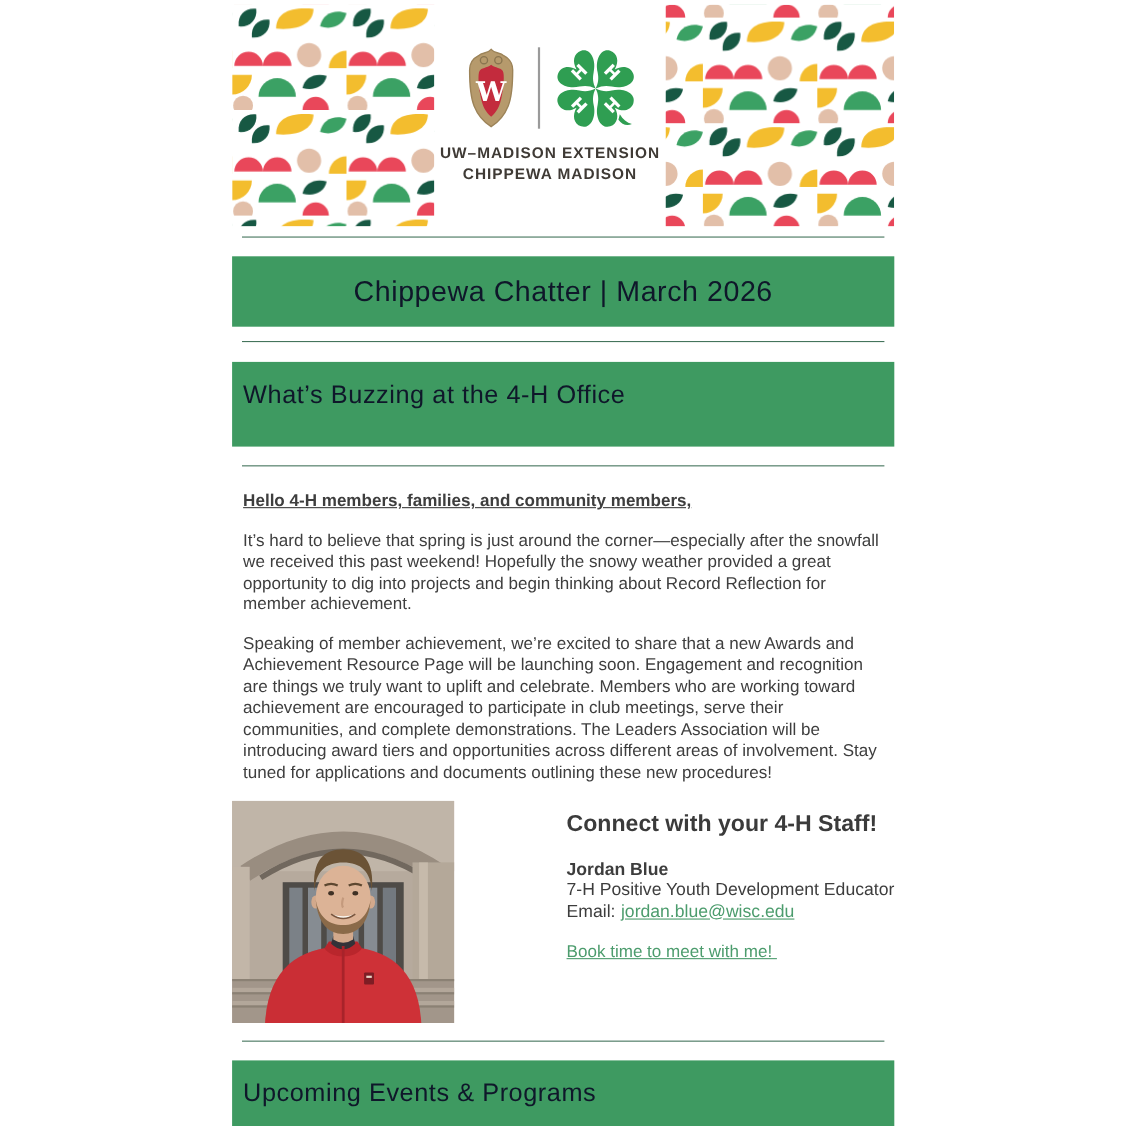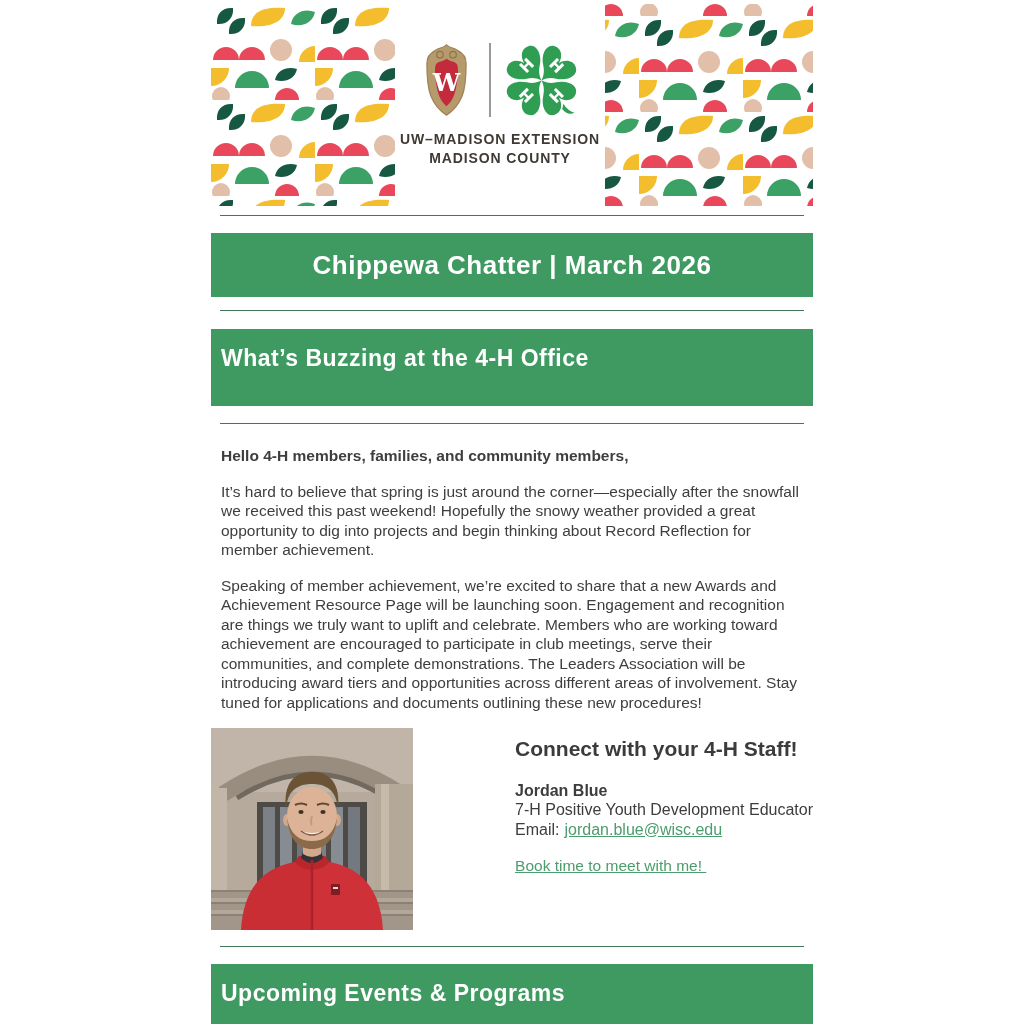--- a/index.html
+++ b/index.html
@@ -21,29 +21,29 @@
   .clover-svg { width: 75px; height: 75px; }
   .org-line { font-size: 14px; font-weight: bold; letter-spacing: 0.9px; color: #3f3a35; line-height: 19px; text-align: center; }
   .org-line1 { margin-top: 10px; }
 
   
   .divider { border: none; border-top: 1px solid #44745c; margin: 0 9px; }
   .div-1 { margin-top: 9px; }
   .div-2 { margin-top: 13px; }
   .div-3 { margin-top: 17px; }
   .div-4 { margin-top: 16px; }
-  .banner { background: #3e9a61; color: #ffffff; font-weight: bold; letter-spacing: 0.5px; }
+  .banner { background: #3e9a61; color: #0f172a; font-weight: normal; letter-spacing: 0.5px; }
   .banner-title { margin-top: 17px; height: 64px; line-height: 64px; font-size: 26px; text-align: center; }
   .banner-section { padding: 0 10px; font-size: 23px; }
   .banner-buzzing { margin-top: 18px; height: 77px; line-height: 59px; }
   .banner-events  { margin-top: 17px; height: 76px; line-height: 58px; }
 
   
   .article { padding: 0 10px; font-size: 15.5px; line-height: 19.5px; color: #3e3e3e; }
-  .greeting { margin-top: 22px; font-weight: bold; }
+  .greeting { margin-top: 22px; font-weight: bold; text-decoration: underline; }
   .para { margin-top: 16px; }
 
   
   .staff { margin-top: 14px; padding: 0 0 0 0; display: flex; justify-content: space-between; }
   .staff-photo { width: 202px; height: 202px; flex: 0 0 auto; display: block; }
   .staff-info { margin-left: 10px; padding-top: 6px; }
   .staff-heading { font-size: 21px; line-height: 26px; font-weight: bold; color: #3b3b3b; margin: 2px 0 0 0; }
   .staff-block { margin-top: 19px; font-size: 16px; line-height: 19.5px; }
   .staff-name { font-weight: bold; }
   .staff-line a { margin-left: 5px; }
@@ -103,21 +103,21 @@
               </g>
               <g transform="rotate(315)">
                 <path d="M0,0 C-3,-9 -8,-14 -14,-18 C-30,-28 -35,-46 -23,-52 C-13,-57 -3,-50 0,-38 C3,-50 13,-57 23,-52 C35,-46 30,-28 14,-18 C8,-14 3,-9 0,0 Z"></path>
                 <text x="0" y="-24" font-size="24" font-weight="bold" fill="#ffffff" text-anchor="middle" font-family="DejaVu Sans, sans-serif">H</text>
               </g>
               <path d="M34,36 C38,43 44,48 51,50 C44,53 37,51 32,44 Z"></path>
             </g>
           </svg>
         </div>
         <div class="org-line org-line1">UW–MADISON EXTENSION</div>
-        <div class="org-line">MADISON COUNTY</div>
+        <div class="org-line">CHIPPEWA MADISON</div>
       </div>
 
       <svg class="pat pat-right" viewBox="0 0 208 202" preserveAspectRatio="xMinYMin slice">
         <defs>
           <pattern id="ptr" patternUnits="userSpaceOnUse" width="104" height="96" patternTransform="translate(34,12)">
             <path d="M6,20 C5,9 12,3 22,4 C23,14 16,21 6,20 Z" fill="#175843"></path>
             <path d="M18,30 C17,19 24,13 34,14 C35,24 28,31 18,30 Z" fill="#175843"></path>
             <path d="M40,22 C40,8 52,2 74,4 C74,16 62,24 40,22 Z" fill="#f3bd2e"></path>
             <path d="M80,20 C82,8 94,4 104,8 C102,18 92,24 80,20 Z" fill="#3ba164"></path>
             <path d="M2,56 A13,13 0 0 1 28,56 A13,13 0 0 1 54,56 Z" fill="#e9475a"></path>

